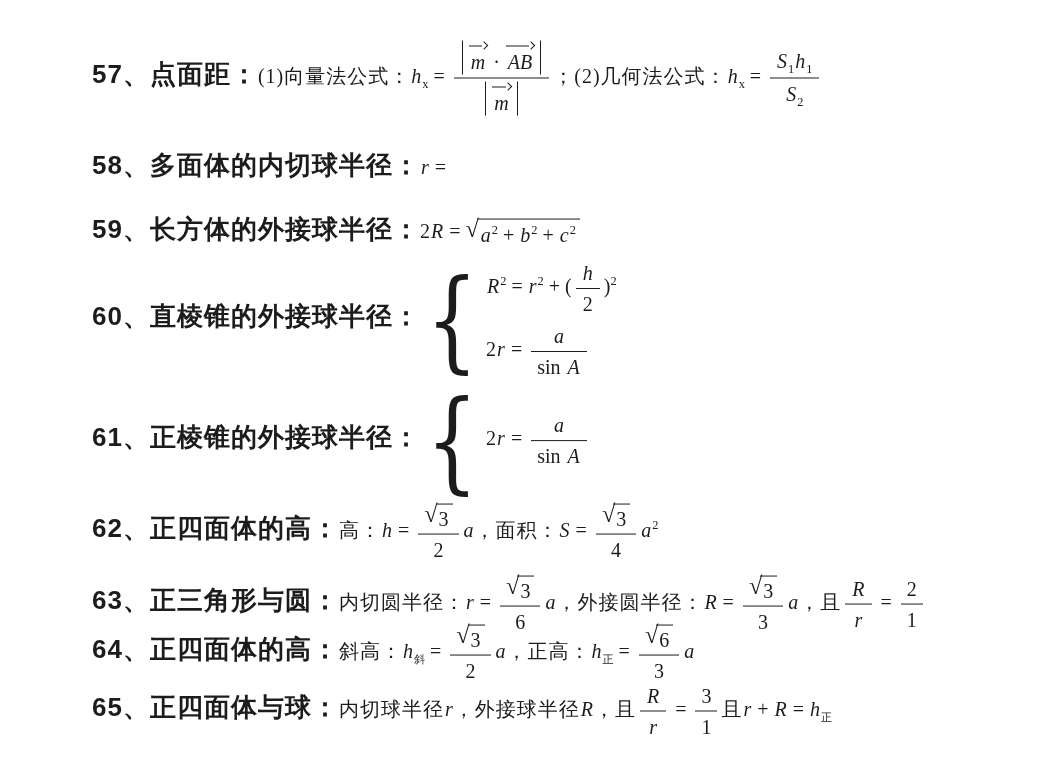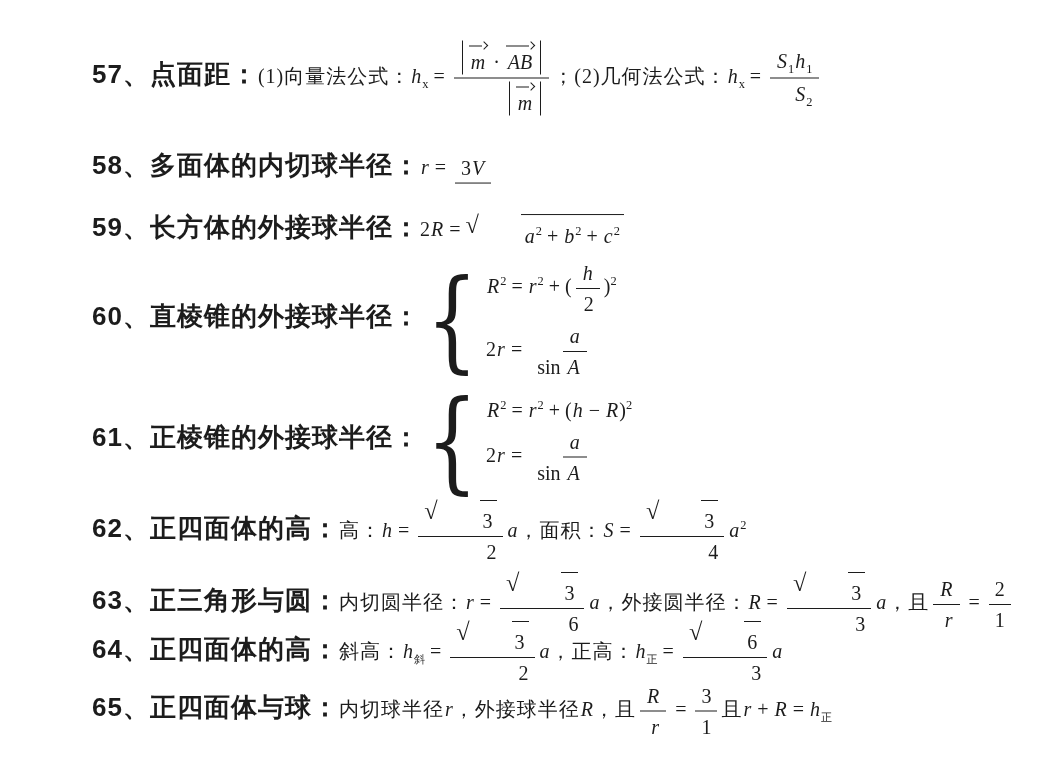--- a/index.html
+++ b/index.html
@@ -24,28 +24,27 @@
   .op{font-style:normal;margin:0 5px;}
   .sp{display:inline-block;width:6px;}
   sub{font-size:0.62em;line-height:1;}
   sup{font-size:0.62em;line-height:1;}
   sub.sub-cjk{font-size:0.55em;font-style:normal;}
   
   .frac{
     display:inline-flex;flex-direction:column;
     vertical-align:middle;margin:0 4px;
     line-height:1.2;
-    align-items:flex-end;
   }
   .fn{display:block;text-align:center;border-bottom:1.5px solid currentColor;padding:1px 6px 3px;}
   .fd{display:block;text-align:center;padding:3px 6px 1px;}
   
   .sqrt{display:inline-flex;align-items:flex-start;vertical-align:middle;}
   .rs{font-style:normal;font-size:1.22em;line-height:1;margin-right:-2px;transform:translateY(-0.06em);}
-  .rc{border-top:1.5px solid currentColor;padding:8px 4px 0 3px;margin-left:44px;}
+  .rc{border-top:1.5px solid currentColor;padding:2px 4px 0 3px;}
   
   .abs{
     display:inline-block;
     border-left:1.6px solid currentColor;border-right:1.6px solid currentColor;
     padding:1px 5px;margin:0 2px;
   }
   
   .vec{position:relative;display:inline-block;font-style:italic;padding:8px 3px 0;}
   .vec::before{content:"";position:absolute;top:4px;left:1px;right:6px;border-top:1.4px solid currentColor;}
   .vec::after{content:"";position:absolute;top:1.2px;right:1px;width:5px;height:5px;
@@ -64,21 +63,20 @@
 
 <div class="page">
   <div class="row" style="top:78px"><span class="bt">57、</span><span class="bt">点面距：</span><span class="cn">(1)向量法公式：</span><span class="var">h</span><sub>x</sub><span class="op">=</span><span class="frac">
         <span class="fn"><span class="abs"><span class="vec">m</span><span class="op">·</span><span class="vec">AB</span></span></span>
         <span class="fd"><span class="abs"><span class="vec">m</span></span></span>
       </span><span class="cn">；</span><span class="cn">(2)几何法公式：</span><span class="var">h</span><sub>x</sub><span class="op">=</span><span class="frac">
         <span class="fn"><span class="var">S</span><sub>1</sub><span class="var">h</span><sub>1</sub></span>
         <span class="fd"><span class="var">S</span><sub>2</sub></span>
       </span></div>
   <div class="row" style="top:166px"><span class="bt">58、</span><span class="bt">多面体的内切球半径：</span><span class="var">r</span><span class="op">=</span><span class="frac">
-        <span class="fn"><span class="ut">3</span><span class="var">V</span></span>
       </span></div>
   <div class="row" style="top:230px"><span class="bt">59、</span><span class="bt">长方体的外接球半径：</span><span class="ut">2</span><span class="var">R</span><span class="op">=</span><span class="sqrt">
         <span class="rs">√</span>
         <span class="rc"><span class="var">a</span><sup>2</sup><span class="op">+</span><span class="var">b</span><sup>2</sup><span class="op">+</span><span class="var">c</span><sup>2</sup></span>
       </span></div>
   <div class="row" style="top:320px"><span class="bt">60、</span><span class="bt">直棱锥的外接球半径：</span><span class="sys">
         <span class="brace">{</span>
         <span class="eqs">
           <span class="eqline"><span class="var">R</span><sup>2</sup><span class="op">=</span><span class="var">r</span><sup>2</sup><span class="op">+</span><span class="ut">(</span><span class="frac">
               <span class="fn"><span class="var">h</span></span>
@@ -86,21 +84,20 @@
             </span><span class="ut">)</span><sup>2</sup></span>
           <span class="eqline"><span class="ut">2</span><span class="var">r</span><span class="op">=</span><span class="frac">
               <span class="fn"><span class="var">a</span></span>
               <span class="fd"><span class="ut">sin</span><span class="sp"></span><span class="var">A</span></span>
             </span></span>
         </span>
       </span></div>
   <div class="row" style="top:441px"><span class="bt">61、</span><span class="bt">正棱锥的外接球半径：</span><span class="sys">
         <span class="brace">{</span>
         <span class="eqs">
-          <span class="eqline"><span class="var">R</span><sup>2</sup><span class="op">=</span><span class="var">r</span><sup>2</sup><span class="op">+</span><span class="ut">(</span><span class="var">h</span><span class="op">−</span><span class="var">R</span><span class="ut">)</span><sup>2</sup></span>
           <span class="eqline"><span class="ut">2</span><span class="var">r</span><span class="op">=</span><span class="frac">
               <span class="fn"><span class="var">a</span></span>
               <span class="fd"><span class="ut">sin</span><span class="sp"></span><span class="var">A</span></span>
             </span></span>
         </span>
       </span></div>
   <div class="row" style="top:532px"><span class="bt">62、</span><span class="bt">正四面体的高：</span><span class="cn">高：</span><span class="var">h</span><span class="op">=</span><span class="frac">
         <span class="fn"><span class="sqrt">
             <span class="rs">√</span>
             <span class="rc"><span class="ut">3</span></span>

